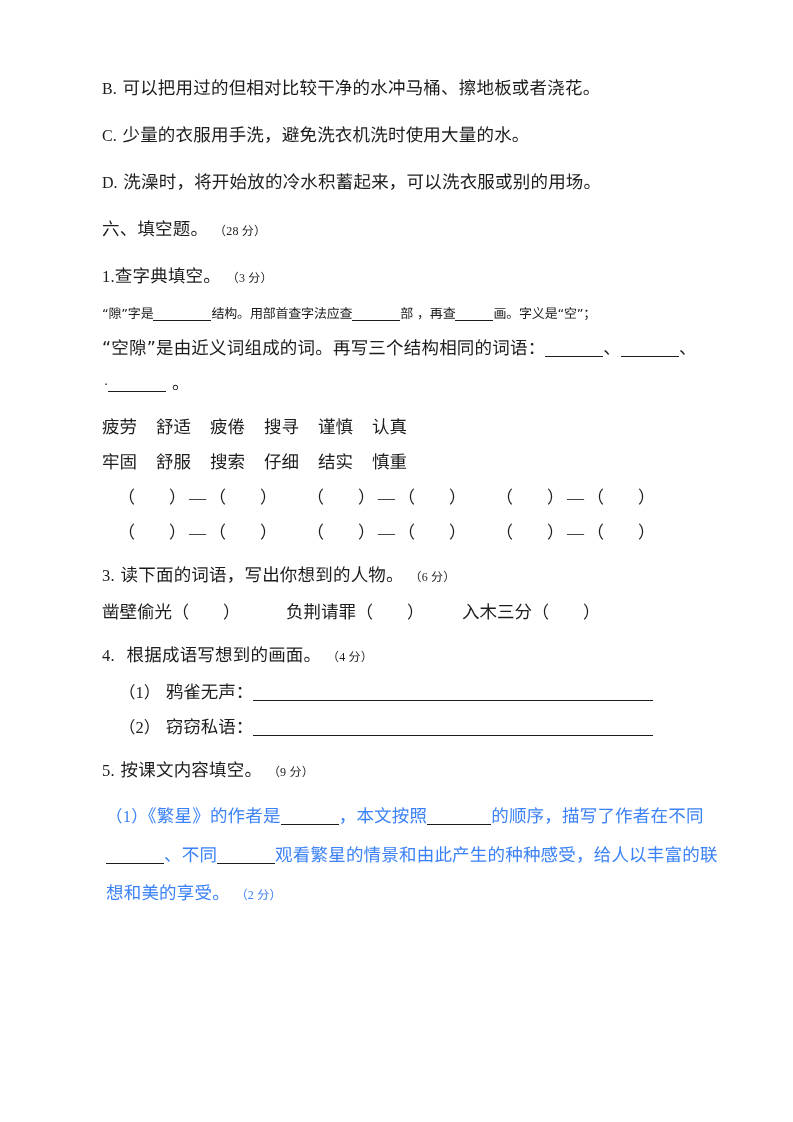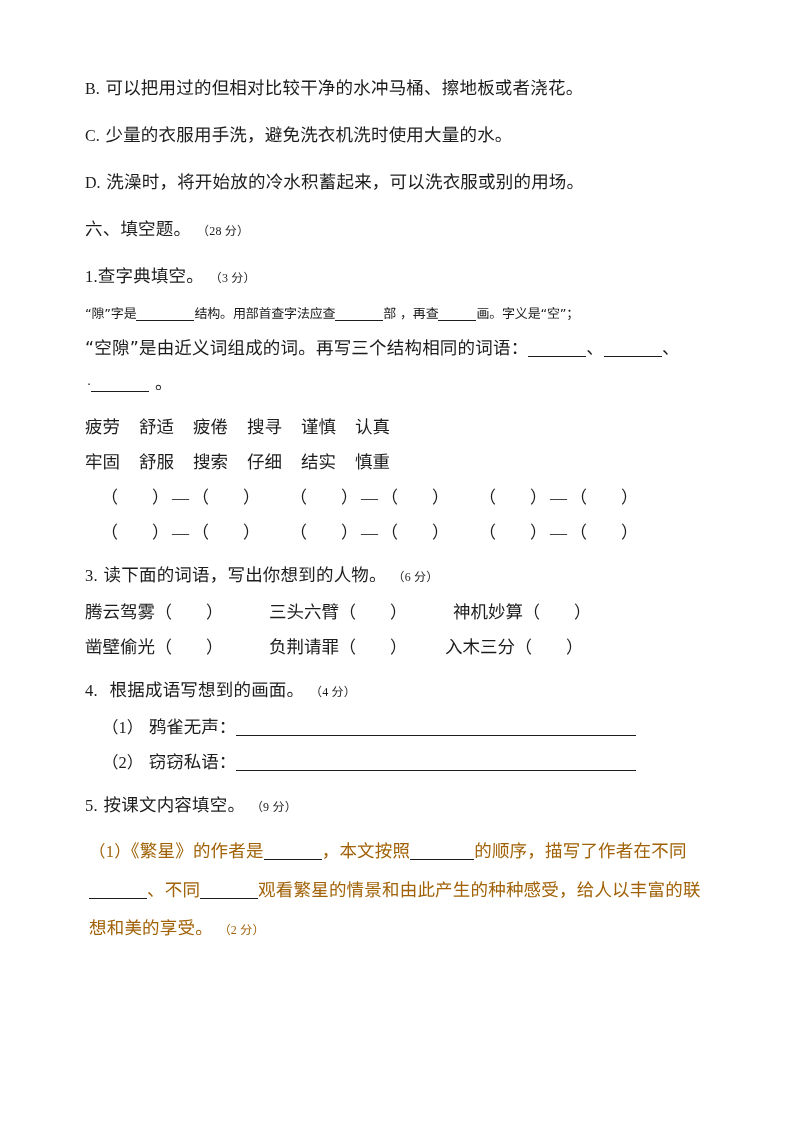--- a/index.html
+++ b/index.html
@@ -19,38 +19,38 @@
   .page {
     position: relative;
     width: 793px;
     height: 1122px;
     background: #ffffff;
     box-sizing: border-box;
     padding: 0;
   }
   .content {
     position: absolute;
-    left: 85px;
+    left: 102px;
     top: 78px;
     width: 625px;
   }
 
   
   .line {
     font-size: 17.5px;
     line-height: 21px;
     letter-spacing: 0.2px;
     white-space: nowrap;
     color: #1c1c1c;
   }
   .para {
     font-size: 17.5px;
     line-height: 38px;
     letter-spacing: 0.2px;
-    color: #a16207;
+    color: #3b82f6;
   }
 
   
   .q-choice   { margin-bottom: 26px; }
   .q-section  { margin-bottom: 24px; }
   .q-item     { margin-bottom: 22px; }
   .tight      { margin-bottom: 14px; }
 
   .label-latin {
     font-family: "Liberation Serif", "DejaVu Serif", serif;
@@ -227,29 +227,20 @@
         <span class="pp">（</span><span class="gap"></span><span class="pp">）</span><span class="dash">—</span><span class="pp">（</span><span class="gap"></span><span class="pp">）</span>
       </span>
     </div>
 
     <div class="line tight">
       <span class="num">3.</span>
       <span>读下面的词语，写出你想到的人物。</span>
       <span class="marks">（6 分）</span>
     </div>
 
-    <div class="idiomrow tight">
-      <span class="cell">
-        <span>腾云驾雾</span><span class="ptxt">（</span><span class="inner"></span><span class="ptxt">）</span>
-      </span><span class="cell" style="margin-left:22px;">
-        <span>三头六臂</span><span class="ptxt">（</span><span class="inner"></span><span class="ptxt">）</span>
-      </span><span class="cell" style="margin-left:22px;margin-right:0;">
-        <span>神机妙算</span><span class="ptxt">（</span><span class="inner"></span><span class="ptxt">）</span>
-      </span>
-    </div>
 
     <div class="idiomrow q-item">
       <span class="cell">
         <span>凿壁偷光</span><span class="ptxt">（</span><span class="inner"></span><span class="ptxt">）</span>
       </span><span class="cell" style="margin-left:22px;">
         <span>负荆请罪</span><span class="ptxt">（</span><span class="inner"></span><span class="ptxt">）</span>
       </span><span class="cell" style="margin-left:14px;margin-right:0;">
         <span>入木三分</span><span class="ptxt">（</span><span class="inner"></span><span class="ptxt">）</span>
       </span>
     </div>

